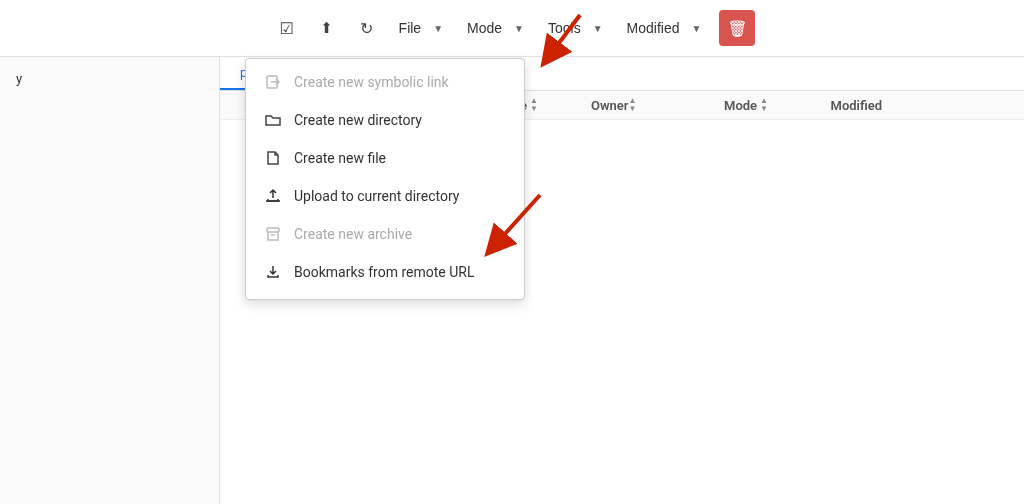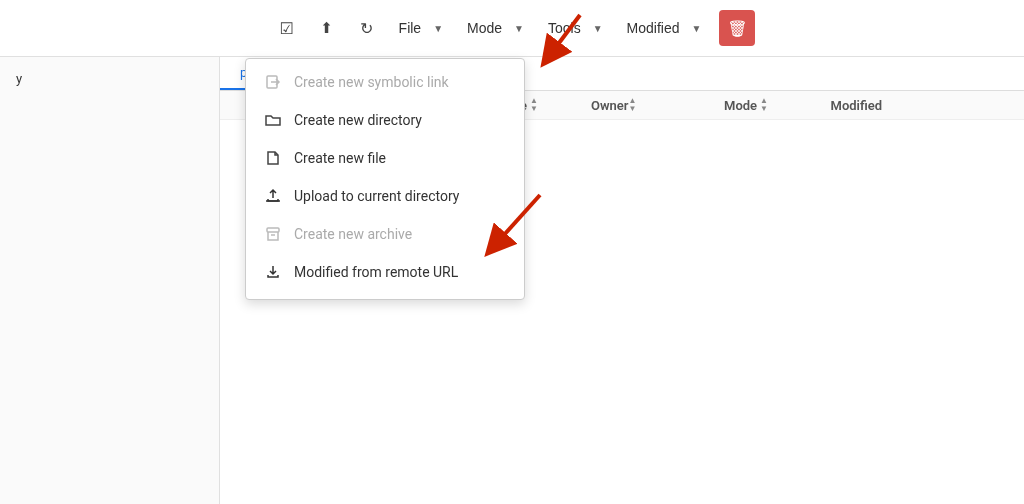--- a/index.html
+++ b/index.html
@@ -291,21 +291,21 @@
     <span>Create new archive</span>
   </div>
 
   <div class="menu-item">
     <span class="menu-item-icon">
       <svg width="16" height="16" viewBox="0 0 16 16" fill="none" stroke="#333" stroke-width="1.5">
         <path d="M8 2 v8 M5 7 l3 3 3-3"></path>
         <path d="M3 11 v2 h10 v-2"></path>
       </svg>
     </span>
-    <span>Modified from remote URL</span>
+    <span>Bookmarks from remote URL</span>
   </div>
 </div>
 
 <div class="main-content">
 
   <div class="sidebar-panel">
     <div class="sidebar-item">y</div>
   </div>
 
   <div class="file-panel">

